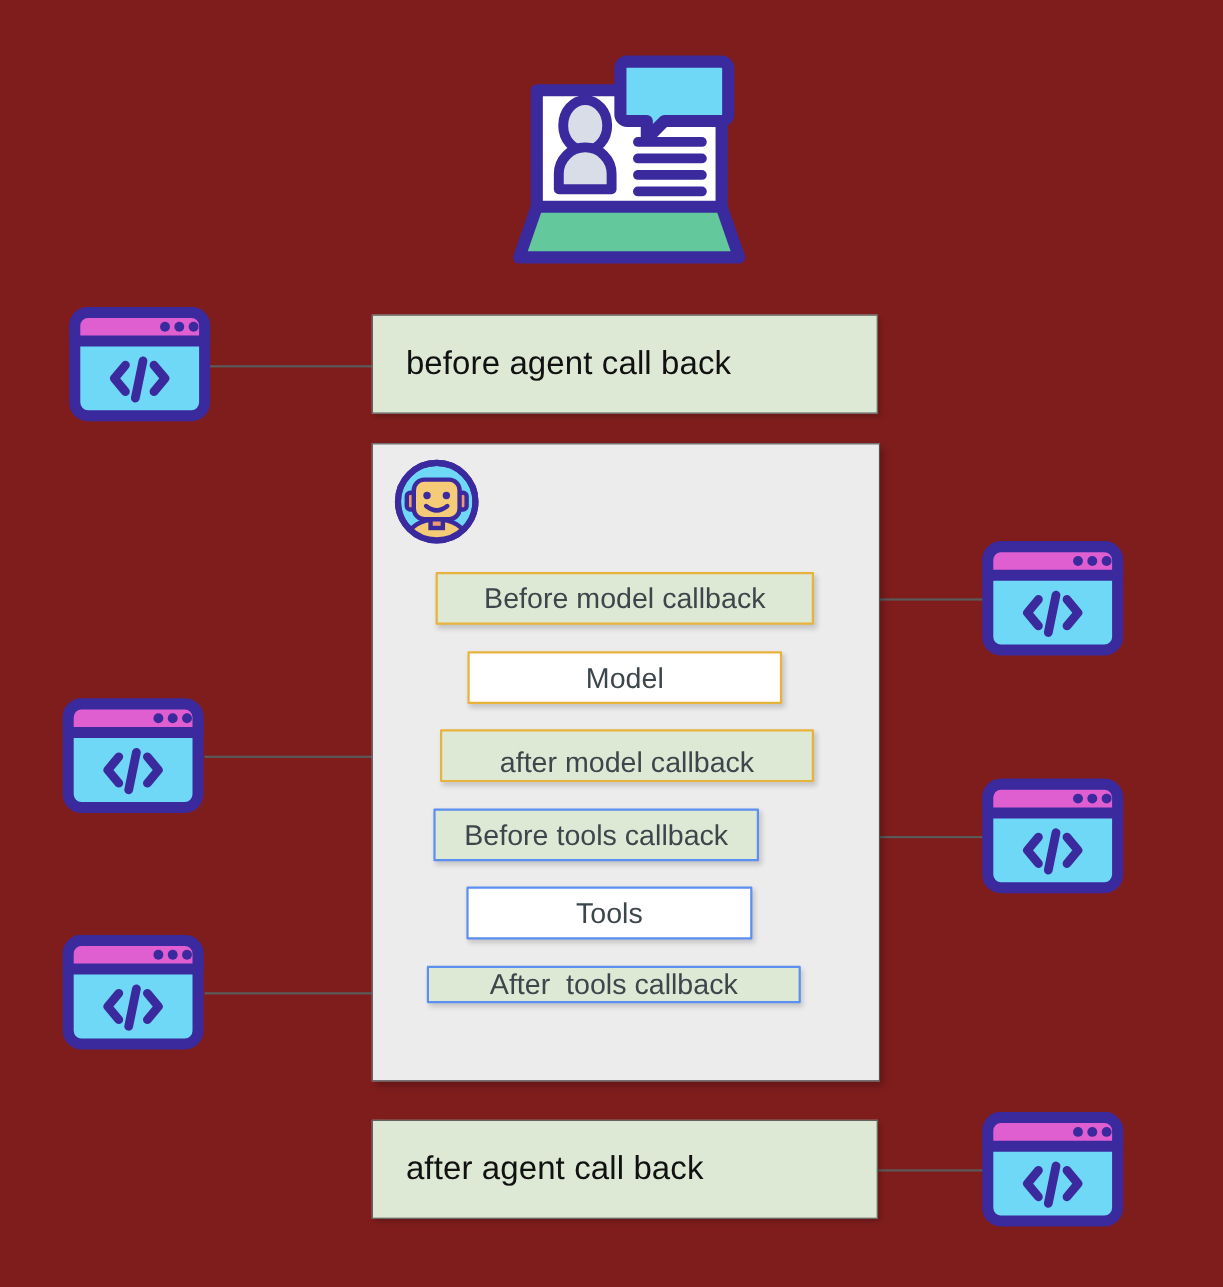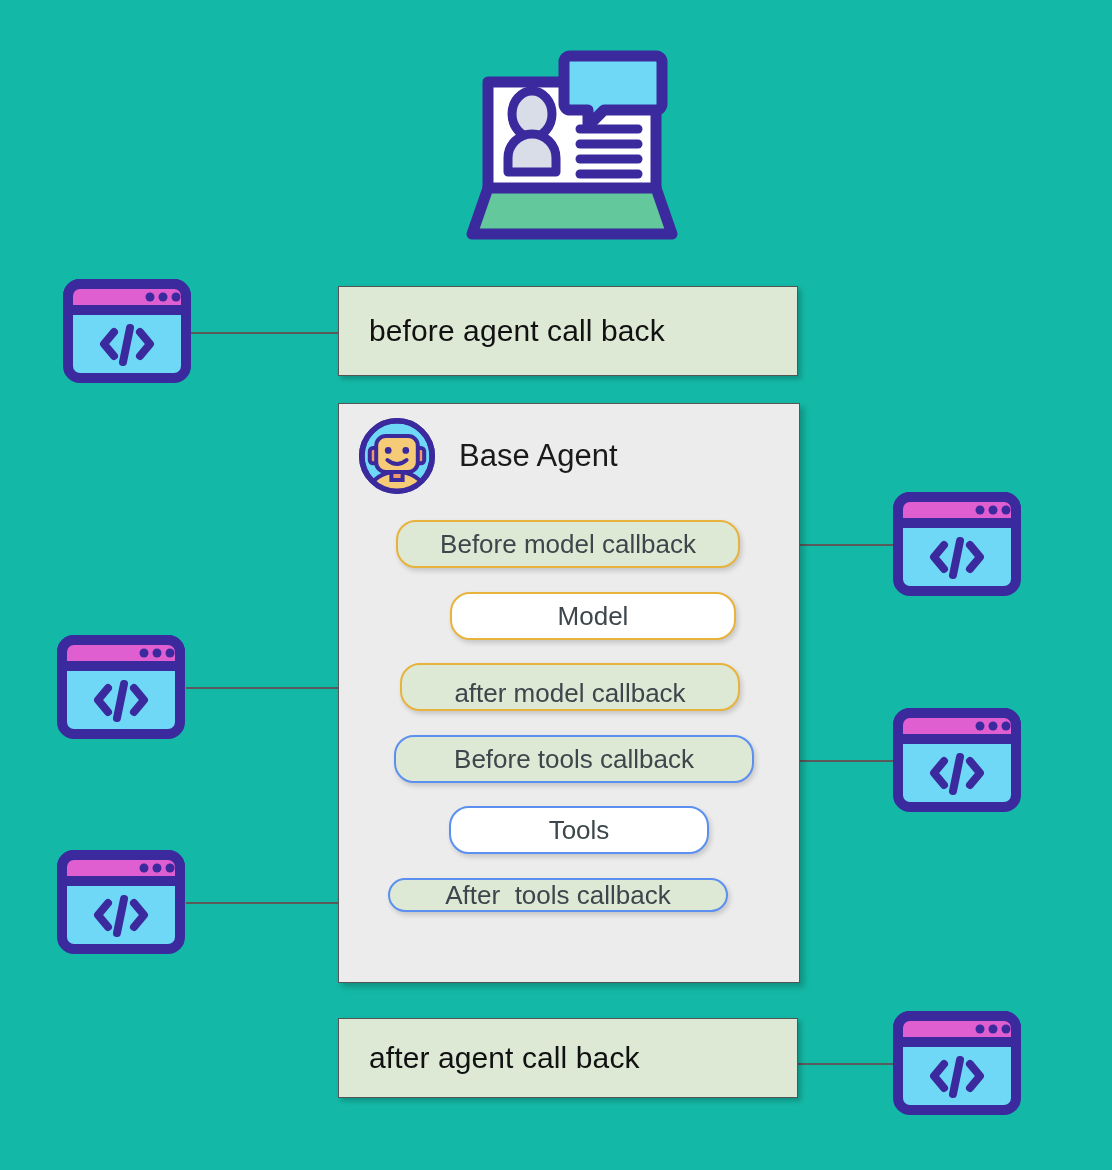--- a/index.html
+++ b/index.html
@@ -6,21 +6,21 @@
   html, body {
     margin: 0;
     padding: 0;
     background: #ffffff;
     font-family: "Liberation Sans", sans-serif;
   }
   #canvas {
     position: relative;
     width: 1112px;
     height: 1170px;
-    background: #14b8a6;
+    background: #7f1d1d;
     overflow: hidden;
   }
 
   
   .conn {
     position: absolute;
     height: 0;
     border-top: 2px solid #5a5a5a;
     z-index: 1;
   }
@@ -86,35 +86,35 @@
   .robot { width: 80px; height: 80px; display: block; }
   #agent-title {
     font-size: 31px;
     color: #1a1a1a;
     font-weight: 400;
   }
 
   
   .pill {
     position: absolute;
-    border-radius: 20px;
+    border-radius: 1px;
     display: flex;
     align-items: center;
     justify-content: center;
     box-shadow: 2px 3px 5px rgba(0,0,0,0.16);
     z-index: 4;
   }
   .pill .ptxt {
     font-size: 26px;
     color: #3c464b;
     white-space: pre;
     font-weight: 400;
   }
   .pill.green { background: #dde8d5; }
-  .pill.white { background: #ffffff; margin-left: 25px; }
+  .pill.white { background: #ffffff; }
   .pill.amber { border: 2px solid #e8b33c; }
   .pill.blue  { border: 2px solid #5b8ff0; }
 </style>
 </head>
 <body>
 
 <div id="canvas">
 
   <div class="laptop">
     <svg viewBox="0 0 212 196" xmlns="http://www.w3.org/2000/svg">
@@ -140,21 +140,21 @@
   <div class="conn" style="left:738px; top:544px; width:158px;"></div>
   <div class="conn" style="left:186px; top:687px; width:216px;"></div>
   <div class="conn" style="left:736px; top:760px; width:160px;"></div>
   <div class="conn" style="left:186px; top:902px; width:204px;"></div>
   <div class="conn" style="left:798px; top:1063px; width:98px;"></div>
 
   <div class="plainbox" style="left:338px; top:286px; width:460px; height:90px;">
     <span class="txt">before agent call back</span>
   </div>
 
-  <div class="plainbox" style="left:338px; top:1018px; width:460px; height:80px;">
+  <div class="plainbox" style="left:338px; top:1018px; width:460px; height:90px;">
     <span class="txt">after agent call back</span>
   </div>
 
   <div id="agent-box">
     <div id="agent-header">
       <svg class="robot" viewBox="0 0 100 100" xmlns="http://www.w3.org/2000/svg">
         <circle cx="50" cy="50" r="44" fill="#6fd8f7" stroke="#3b2a9e" stroke-width="7"></circle>
         <clipPath id="rclip">
             <circle cx="50" cy="50" r="44"></circle>
           </clipPath>
@@ -169,37 +169,36 @@
 
           <rect x="24" y="25" width="52" height="45" rx="12" fill="#f5cb77" stroke="#3b2a9e" stroke-width="5"></rect>
 
           <circle cx="39" cy="43" r="4.2" fill="#3b2a9e"></circle>
           <circle cx="61" cy="43" r="4.2" fill="#3b2a9e"></circle>
 
           <path d="M38 55 q12 10 24 0" fill="none" stroke="#3b2a9e" stroke-width="5" stroke-linecap="round"></path>
         </g>
         <circle cx="50" cy="50" r="44" fill="none" stroke="#3b2a9e" stroke-width="7"></circle>
       </svg>
-      <span id="agent-title">Base Agent</span>
     </div>
   </div>
 
   <div class="pill green amber" style="left:396px; top:520px; width:344px; height:48px;">
     <span class="ptxt">Before model callback</span>
   </div>
 
   <div class="pill white amber" style="left:425px; top:592px; width:286px; height:48px;">
     <span class="ptxt">Model</span>
   </div>
 
   <div class="pill green amber" style="left:400px; top:663px; width:340px; height:48px;align-items:flex-end;">
     <span class="ptxt">after model callback</span>
   </div>
 
-  <div class="pill green blue" style="left:394px; top:735px; width:360px; height:48px;">
+  <div class="pill green blue" style="left:394px; top:735px; width:296px; height:48px;">
     <span class="ptxt">Before tools callback</span>
   </div>
 
   <div class="pill white blue" style="left:424px; top:806px; width:260px; height:48px;">
     <span class="ptxt">Tools</span>
   </div>
 
   <div class="pill green blue" style="left:388px; top:878px; width:340px; height:34px;">
     <span class="ptxt">After  tools callback</span>
   </div>

